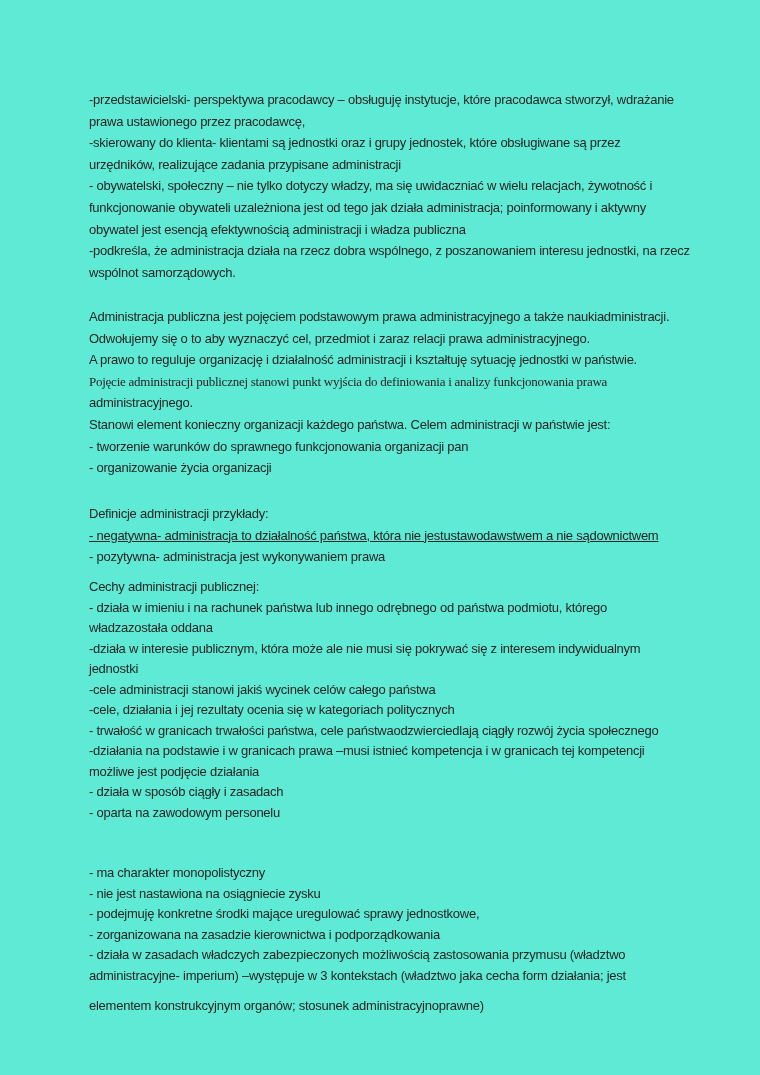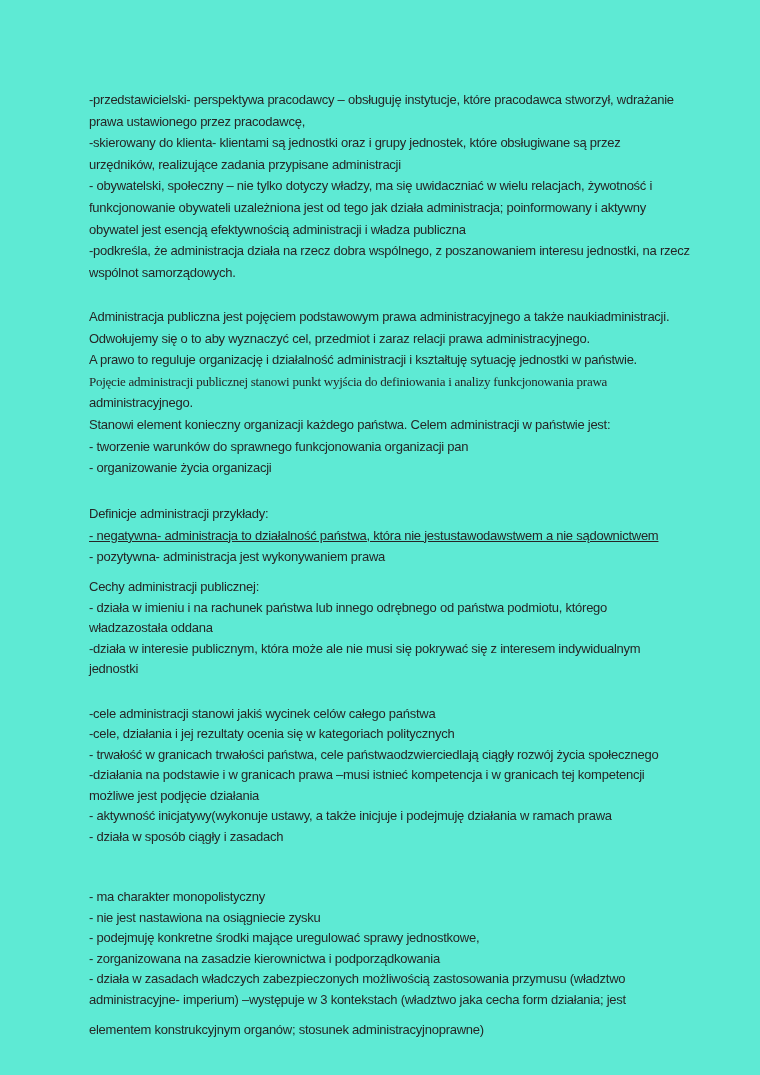--- a/index.html
+++ b/index.html
@@ -58,27 +58,27 @@
         <div class="line" style="height: 21.6px; line-height: 21.6px; color: rgb(38, 38, 38);">Definicje administracji przykłady:</div>
         <div class="line" style="height: 21.6px; line-height: 21.6px; color: rgb(38, 38, 38); text-decoration: underline;">- negatywna- administracja to działalność państwa, która nie jestustawodawstwem a nie sądownictwem</div>
         <div class="line" style="height: 21.6px; line-height: 21.6px; color: rgb(38, 38, 38);">- pozytywna- administracja jest wykonywaniem prawa</div>
       </div>
       <div class="text-block" style="top: 577px;">
         <div class="line" style="height: 20.5px; line-height: 20.5px; color: rgb(38, 38, 38);">Cechy administracji publicznej:</div>
         <div class="line" style="height: 20.5px; line-height: 20.5px; color: rgb(38, 38, 38);">- działa w imieniu i na rachunek państwa lub innego odrębnego od państwa podmiotu, którego</div>
         <div class="line" style="height: 20.5px; line-height: 20.5px; color: rgb(38, 38, 38);">władzazostała oddana</div>
         <div class="line" style="height: 20.5px; line-height: 20.5px; color: rgb(38, 38, 38);">-działa w interesie publicznym, która może ale nie musi się pokrywać się z interesem indywidualnym</div>
         <div class="line" style="height: 20.5px; line-height: 20.5px; color: rgb(38, 38, 38);">jednostki</div>
-        <div class="line" style="height: 20.5px; line-height: 20.5px; color: rgb(38, 38, 38); margin-top: 24px;">-cele administracji stanowi jakiś wycinek celów całego państwa</div>
+        <div class="line" style="height: 20.5px; line-height: 20.5px; color: rgb(38, 38, 38);">-cele administracji stanowi jakiś wycinek celów całego państwa</div>
         <div class="line" style="height: 20.5px; line-height: 20.5px; color: rgb(38, 38, 38);">-cele, działania i jej rezultaty ocenia się w kategoriach politycznych</div>
         <div class="line" style="height: 20.5px; line-height: 20.5px; color: rgb(38, 38, 38);">- trwałość w granicach trwałości państwa, cele państwaodzwierciedlają ciągły rozwój życia społecznego</div>
         <div class="line" style="height: 20.5px; line-height: 20.5px; color: rgb(38, 38, 38);">-działania na podstawie i w granicach prawa –musi istnieć kompetencja i w granicach tej kompetencji</div>
         <div class="line" style="height: 20.5px; line-height: 20.5px; color: rgb(38, 38, 38);">możliwe jest podjęcie działania</div>
-        <div class="line" style="height: 20.5px; line-height: 20.5px; color: rgb(38, 38, 38);">- aktywność inicjatywy(wykonuje ustawy, a także inicjuje i podejmuję działania w ramach prawa</div>
         <div class="line" style="height: 20.5px; line-height: 20.5px; color: rgb(38, 38, 38);">- działa w sposób ciągły i zasadach</div>
+        <div class="line" style="height: 20.5px; line-height: 20.5px; color: rgb(38, 38, 38);">- oparta na zawodowym personelu</div>
         <div class="line" style="height: 20.5px; line-height: 20.5px; color: rgb(38, 38, 38); margin-top: 40px;">- ma charakter monopolistyczny</div>
         <div class="line" style="height: 20.5px; line-height: 20.5px; color: rgb(38, 38, 38);">- nie jest nastawiona na osiągniecie zysku</div>
         <div class="line" style="height: 20.5px; line-height: 20.5px; color: rgb(38, 38, 38);">- podejmuję konkretne środki mające uregulować sprawy jednostkowe,</div>
         <div class="line" style="height: 20.5px; line-height: 20.5px; color: rgb(38, 38, 38);">- zorganizowana na zasadzie kierownictwa i podporządkowania</div>
         <div class="line" style="height: 20.5px; line-height: 20.5px; color: rgb(38, 38, 38);">- działa w zasadach władczych zabezpieczonych możliwością zastosowania przymusu (władztwo</div>
         <div class="line" style="height: 20.5px; line-height: 20.5px; color: rgb(38, 38, 38);">administracyjne- imperium) –występuje w 3 kontekstach (władztwo jaka cecha form działania; jest</div>
         <div class="line" style="height: 20.5px; line-height: 20.5px; color: rgb(38, 38, 38); margin-top: 10px;">elementem konstrukcyjnym organów; stosunek administracyjnoprawne)</div>
       </div>
     </div>
 </div>

